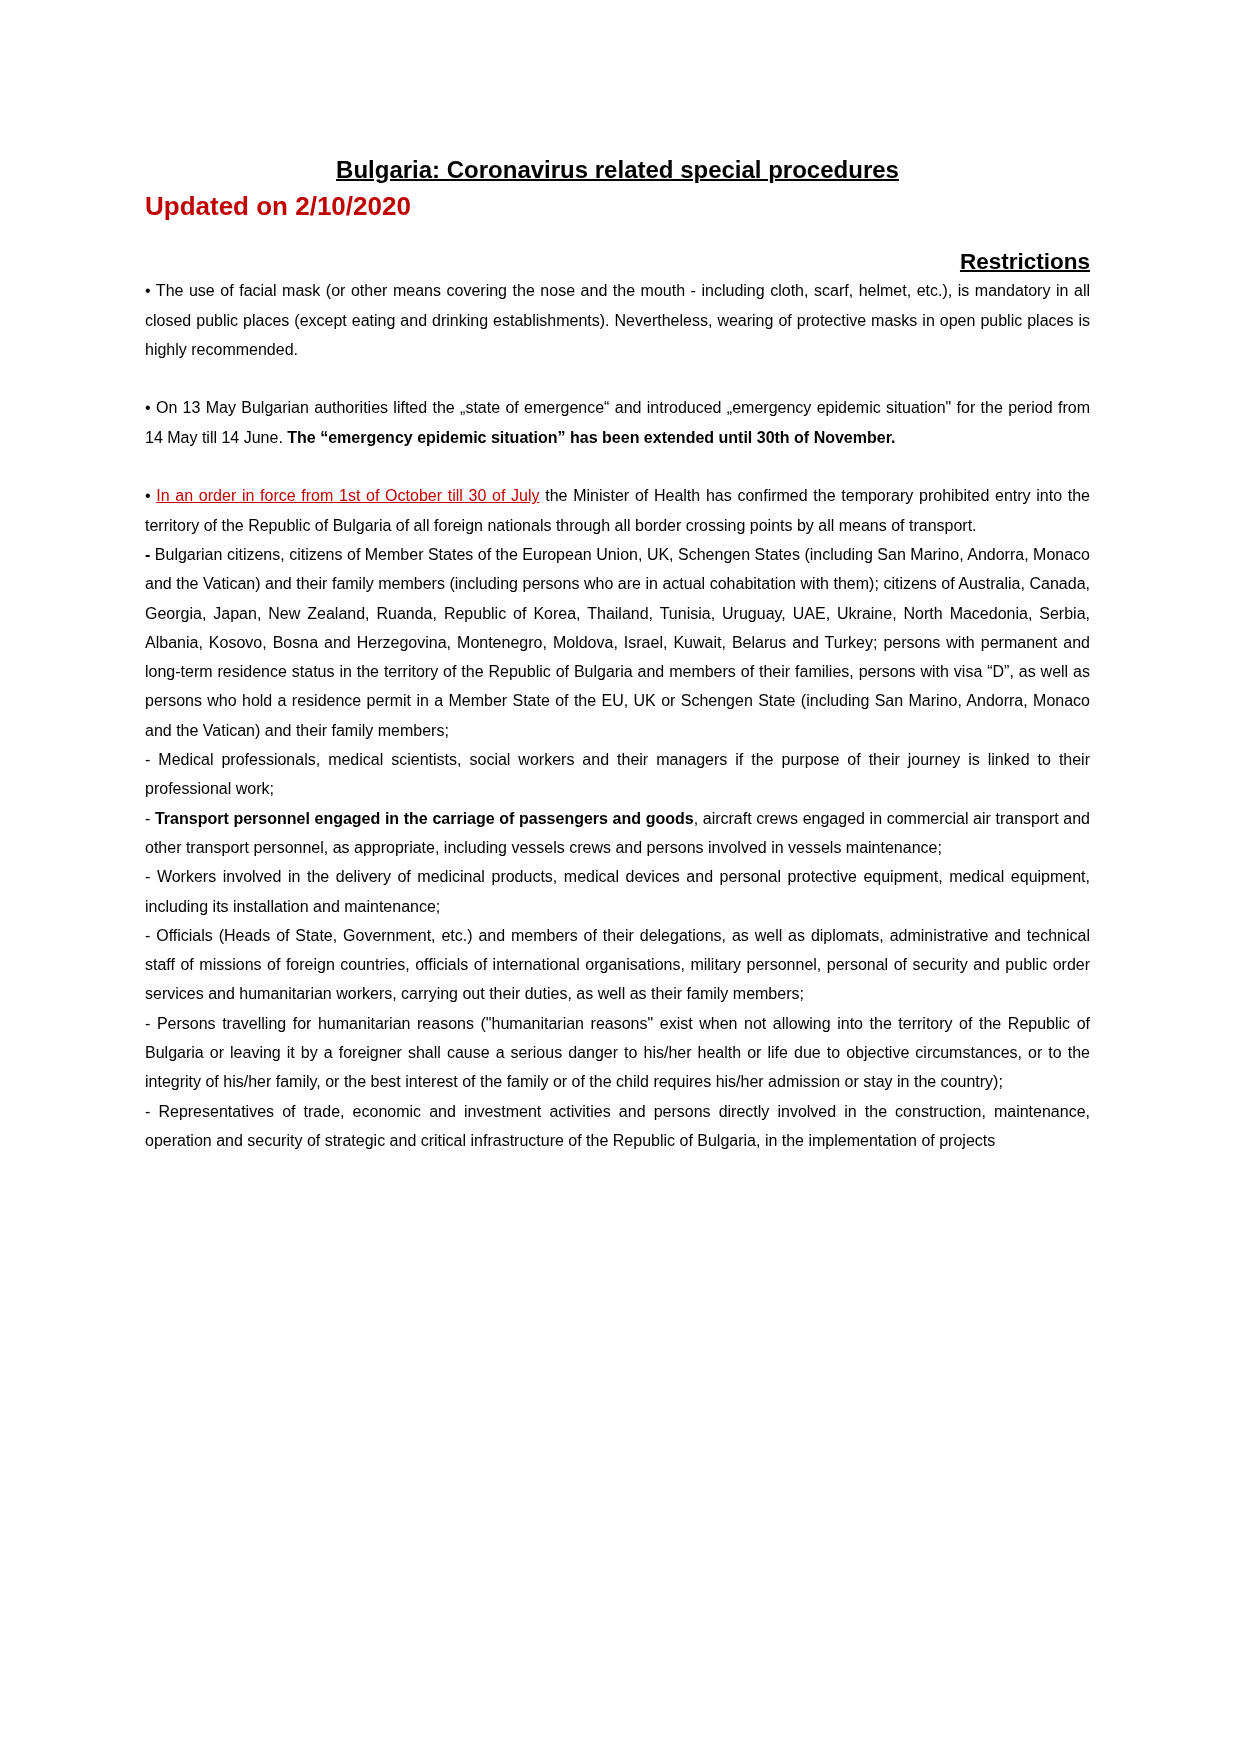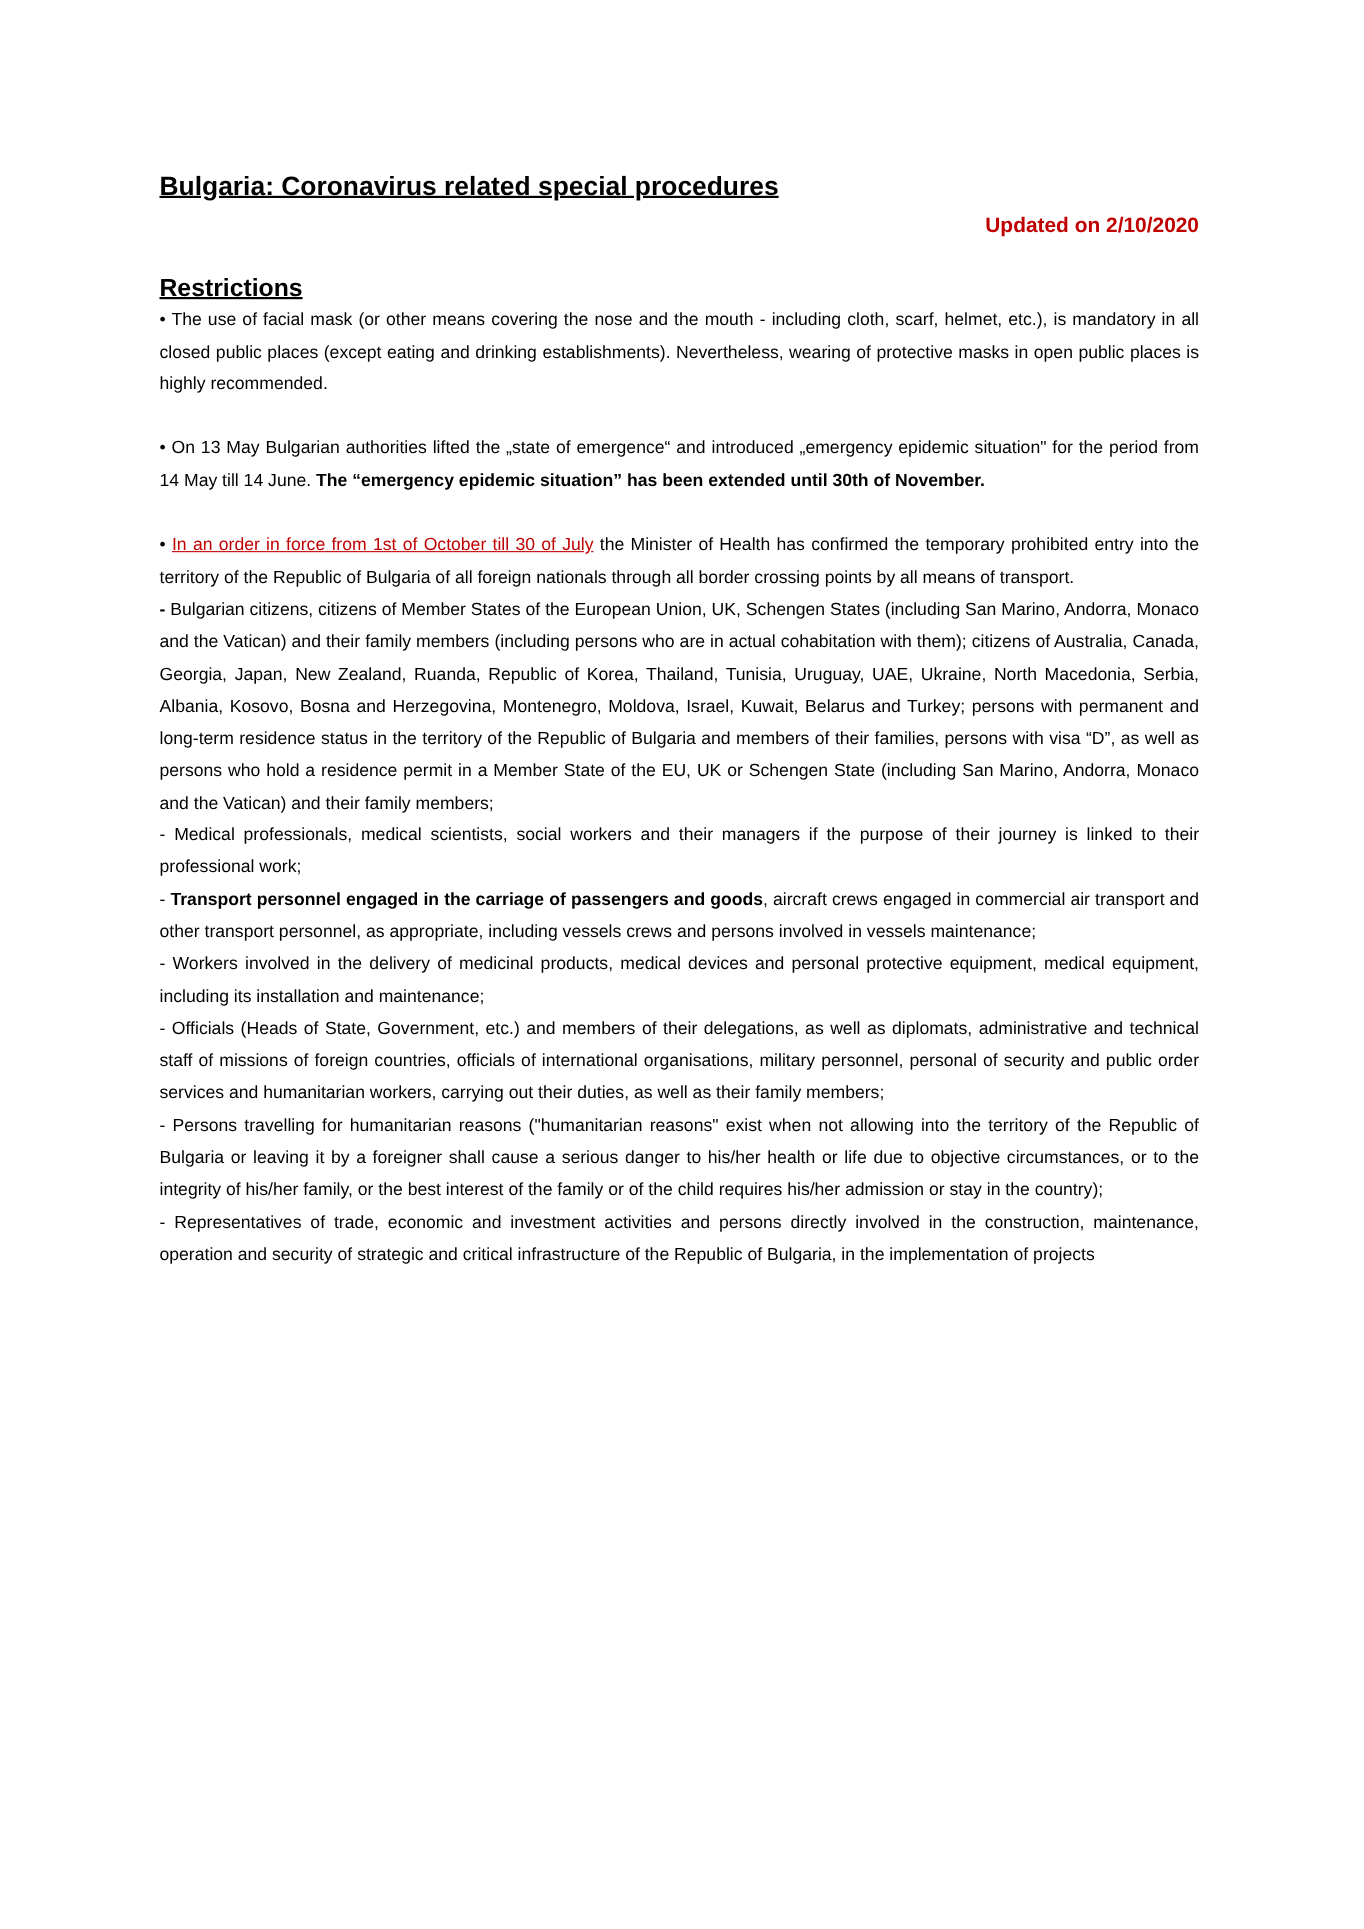--- a/index.html
+++ b/index.html
@@ -18,39 +18,40 @@
     overflow: hidden;
   }
   .content {
     position: absolute;
     left: 145px;
     top: 152px;
     width: 945px;
   }
   .doc-title {
     margin: 0;
-    text-align: left;
+    text-align: center;
     font-size: 24px;
     line-height: 36px;
     font-weight: bold;
   }
   .doc-title .u { text-decoration: underline; text-decoration-thickness: 2px; }
   .doc-subtitle {
     margin: 0;
-    text-align: right;
-    font-size: 19px;
+    text-align: left;
+    font-size: 26px;
     line-height: 36px;
     font-weight: bold;
     color: var(--accent-red);
   }
   .section-heading {
     margin: 23px 0 0 0;
     font-size: 22.5px;
     line-height: 29.3px;
     font-weight: bold;
+    text-align: right;
   }
   .section-heading .u { text-decoration: underline; text-decoration-thickness: 2px; }
   .para {
     margin: 0;
     font-size: 16px;
     line-height: 29.3px;
     text-align: justify;
     text-justify: inter-word;
   }
   .para.spacer { text-align: left; }

